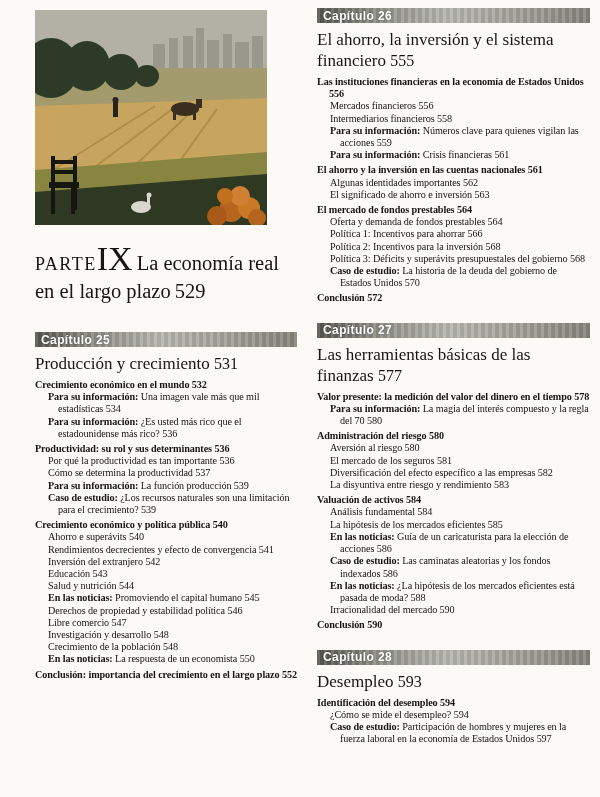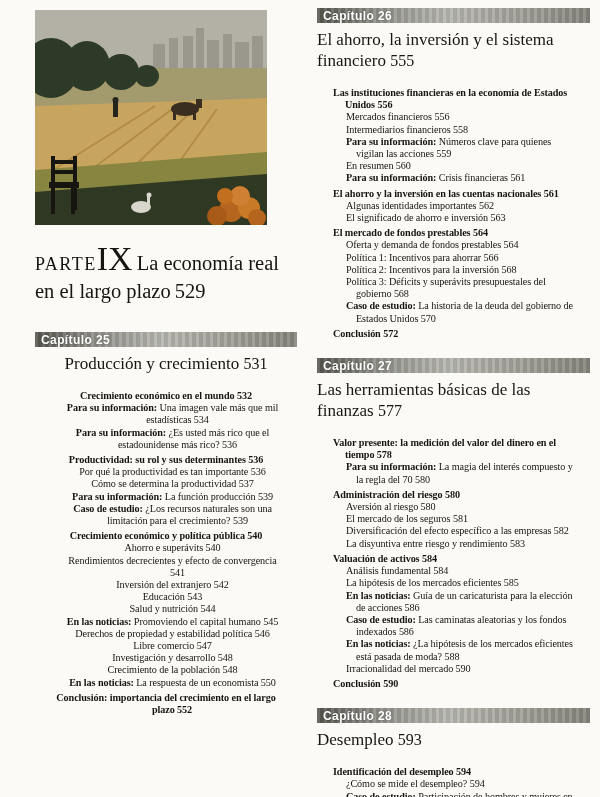--- a/index.html
+++ b/index.html
@@ -34,27 +34,27 @@
   .bar-label{
     font-family:"Liberation Sans", sans-serif;
     font-weight:bold;font-size:12px;color:#ffffff;
     letter-spacing:.4px;text-shadow:0 0 2px rgba(0,0,0,.45);
     white-space:nowrap;
   }
 
   .chapter-title{font-size:17px;line-height:21px;font-weight:normal;margin:3px 0 5px 0;}
   .chapter-title .title-page{font-size:16px;}
 
-  .entries{margin:16px;}
+  .entries{margin:0;}
   .entry{font-size:10.2px;line-height:12.2px;letter-spacing:-0.1px;}
   .l1{font-weight:bold;margin-top:3px;padding-left:12px;text-indent:-12px;}
   .l2{padding-left:23px;text-indent:-10px;}
   .entry-prefix{font-weight:bold;}
 
-  .col-left > .chapter{margin-top:26px;text-align:center;}
+  .col-left > .chapter{margin-top:26px;}
   .chapter + .chapter{margin-top:18px;}
 </style>
 </head>
 <body>
 
 <div class="page">
 
   <div class="col col-left">
 
     <svg class="painting" viewBox="0 0 232 215" role="img">
@@ -161,21 +161,20 @@
   <section class="chapter">
         <div class="chapter-bar">
           <span class="bar-label">Capítulo 26</span>
         </div>
         <h2 class="chapter-title"><span class="title-text">El ahorro, la inversión y el sistema financiero</span> <span class="title-page">555</span></h2>
         <div class="entries">
           <div class="entry l1"><span class="entry-text">Las instituciones financieras en la economía de Estados Unidos</span> <span class="entry-page">556</span></div>
           <div class="entry l2"><span class="entry-text">Mercados financieros</span> <span class="entry-page">556</span></div>
           <div class="entry l2"><span class="entry-text">Intermediarios financieros</span> <span class="entry-page">558</span></div>
           <div class="entry l2"><span class="entry-prefix">Para su información:</span> <span class="entry-text">Números clave para quienes vigilan las acciones</span> <span class="entry-page">559</span></div>
-          <div class="entry l2"><span class="entry-text">En resumen</span> <span class="entry-page">560</span></div>
           <div class="entry l2"><span class="entry-prefix">Para su información:</span> <span class="entry-text">Crisis financieras</span> <span class="entry-page">561</span></div>
           <div class="entry l1"><span class="entry-text">El ahorro y la inversión en las cuentas nacionales</span> <span class="entry-page">561</span></div>
           <div class="entry l2"><span class="entry-text">Algunas identidades importantes</span> <span class="entry-page">562</span></div>
           <div class="entry l2"><span class="entry-text">El significado de ahorro e inversión</span> <span class="entry-page">563</span></div>
           <div class="entry l1"><span class="entry-text">El mercado de fondos prestables</span> <span class="entry-page">564</span></div>
           <div class="entry l2"><span class="entry-text">Oferta y demanda de fondos prestables</span> <span class="entry-page">564</span></div>
           <div class="entry l2"><span class="entry-text">Política 1: Incentivos para ahorrar</span> <span class="entry-page">566</span></div>
           <div class="entry l2"><span class="entry-text">Política 2: Incentivos para la inversión</span> <span class="entry-page">568</span></div>
           <div class="entry l2"><span class="entry-text">Política 3: Déficits y superávits presupuestales del gobierno</span> <span class="entry-page">568</span></div>
           <div class="entry l2"><span class="entry-prefix">Caso de estudio:</span> <span class="entry-text">La historia de la deuda del gobierno de Estados Unidos</span> <span class="entry-page">570</span></div>

